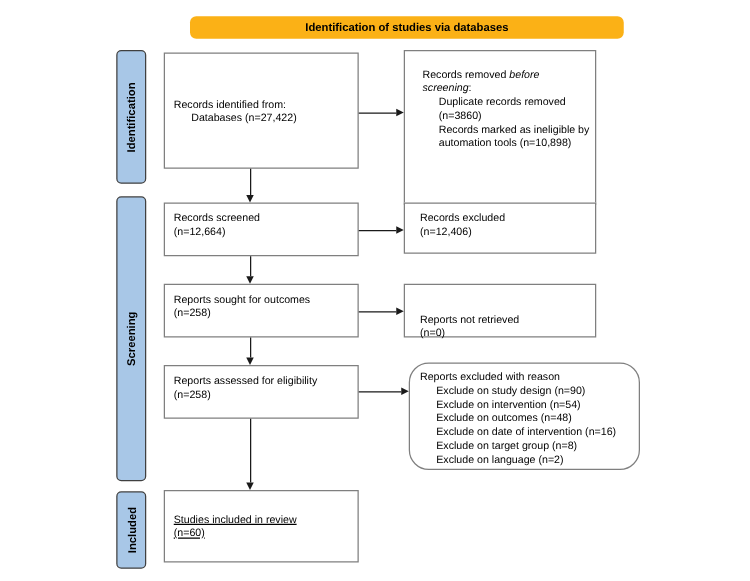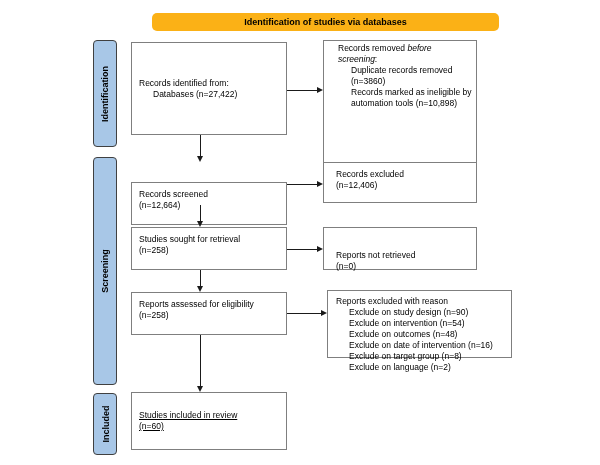--- a/index.html
+++ b/index.html
@@ -47,28 +47,28 @@
     background: #ffffff;
     border: 1px solid #7f7f7f;
     font-size: 8.5px;
     line-height: 11px;
     color: #000;
   }
   .box .indent { margin-left: 13px; }
   .col-left { left: 131px; width: 156px; }
   .box-b1 { top: 42px;  height: 93px; display: flex; flex-direction: column; justify-content: center; padding-left: 7px; padding-right: 3px; }
   .box-b1 .line2 { margin-left: 14px; }
-  .box-b2 { top: 162px; height: 43px; padding: 6px 3px 0 7px; margin-top: 20px; }
+  .box-b2 { top: 162px; height: 43px; padding: 6px 3px 0 7px; }
   .box-b3 { top: 227px; height: 43px; padding: 6px 3px 0 7px; }
   .box-b4 { top: 292px; height: 43px; padding: 6px 3px 0 7px; }
   .box-b5 { top: 392px; height: 58px; display: flex; flex-direction: column; justify-content: center; padding-left: 7px; padding-right: 3px; text-decoration: underline; }
-  .box-r1 { left: 323px; top: 40px;  width: 154px; height: 124px; padding: 2px 4px 0 14px; }
+  .box-r1 { left: 323px; top: 40px;  width: 154px; height: 124px; padding: 13px 4px 0 14px; }
   .box-r2 { left: 323px; top: 162px; width: 154px; height: 41px; padding: 6px 3px 0 12px; }
   .box-r3 { left: 323px; top: 227px; width: 154px; height: 43px; padding: 22px 3px 0 12px; }
-  .box-r4 { left: 327px; top: 290px; width: 185px; height: 68px; padding: 5px 4px 0 8px; }
+  .box-r4 { left: 327px; top: 290px; width: 185px; height: 86px; padding: 5px 4px 0 8px; border-radius: 16px; }
   .box-r4 .indent { }
   
   .hline { position: absolute; height: 1px; background: #1a1a1a; }
   .vline { position: absolute; width: 1px;  background: #1a1a1a; }
   .head-right {
     position: absolute; width: 0; height: 0;
     border-top: 3.5px solid transparent;
     border-bottom: 3.5px solid transparent;
     border-left: 6px solid #1a1a1a;
   }
@@ -102,21 +102,21 @@
     <div class="line1">Records identified from:</div>
     <div class="line2">Databases (n=27,422)</div>
   </div>
 
   <div class="box col-left box-b2">
     <div>Records screened</div>
     <div>(n=12,664)</div>
   </div>
 
   <div class="box col-left box-b3">
-    <div>Studies sought for retrieval</div>
+    <div>Reports sought for outcomes</div>
     <div>(n=258)</div>
   </div>
 
   <div class="box col-left box-b4">
     <div>Reports assessed for eligibility</div>
     <div>(n=258)</div>
   </div>
 
   <div class="box col-left box-b5">
     <div>Studies included in review</div>

